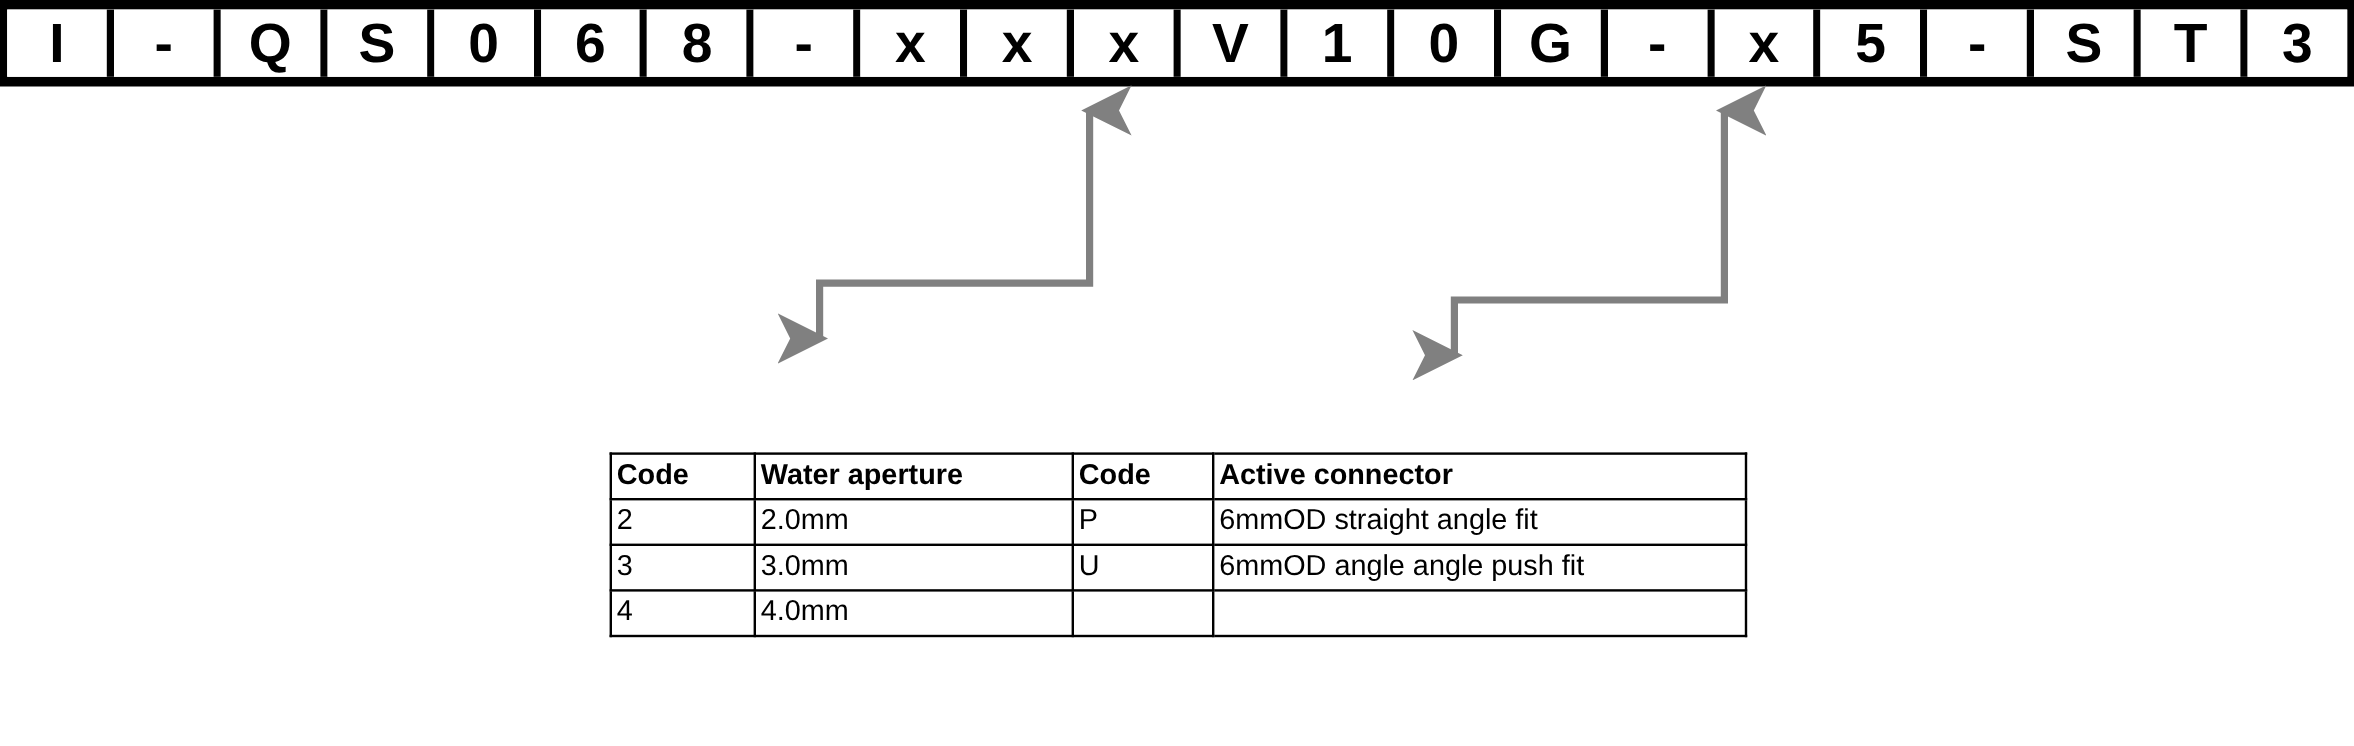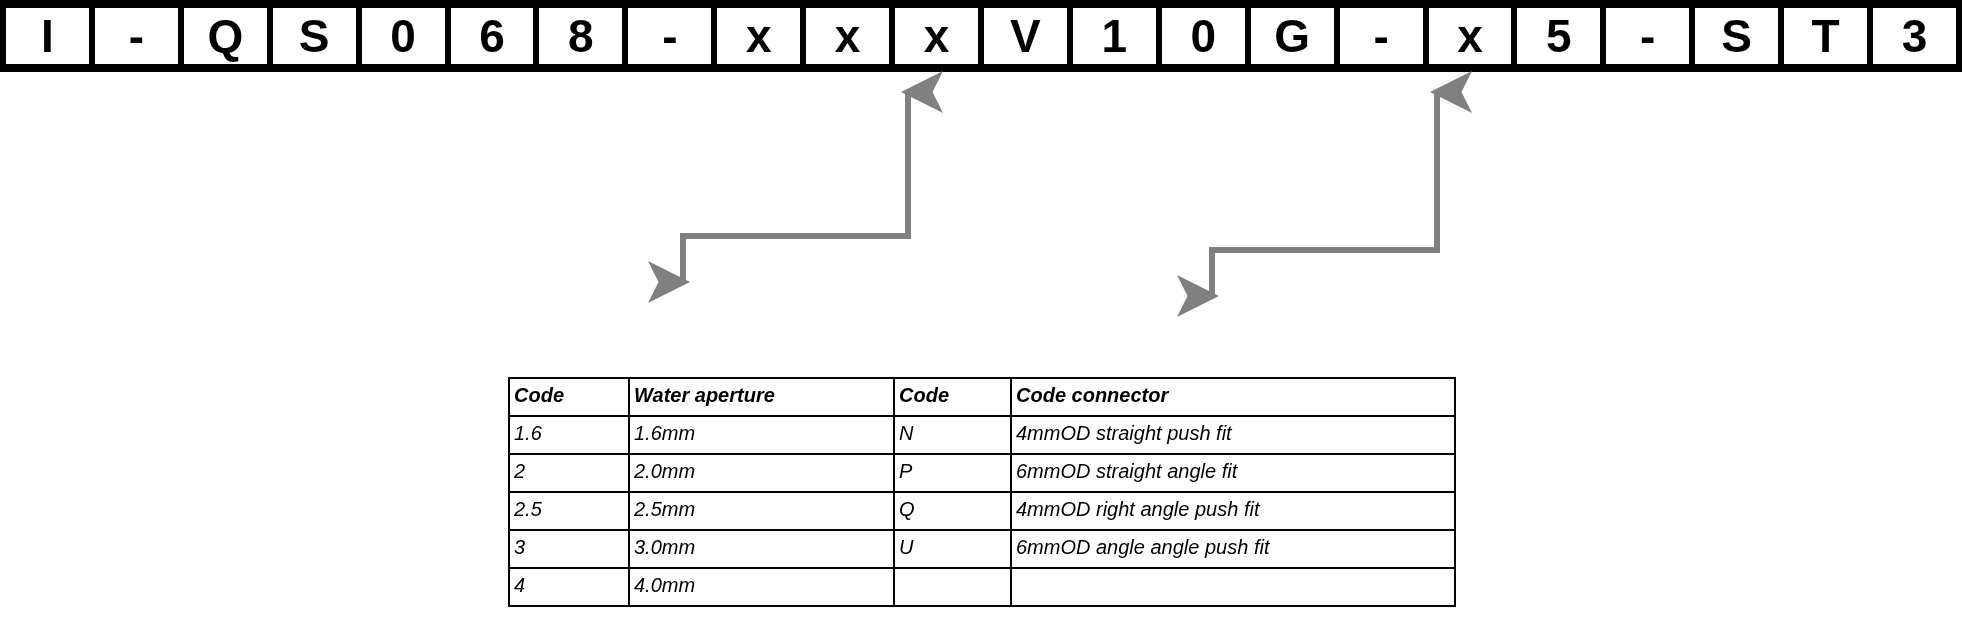--- a/index.html
+++ b/index.html
@@ -70,30 +70,29 @@
     left: 508px;
     top: 377px;
     width: 946px;
     border-collapse: collapse;
     background: #ffffff;
     table-layout: fixed;
   }
   .ref-table td, .ref-table th {
     border: 2px solid #000000;
     font-family: "Liberation Sans", sans-serif;
-    font-size: 20px;
+    font-size: 24px;
     line-height: 1.08;
     color: #000000;
     padding: 1px 4px 3px 4px;
     text-align: left;
     vertical-align: middle;
     height: 32px;
     white-space: nowrap;
     overflow: hidden;
-    font-style: italic;
   }
   .ref-table th {
     font-weight: bold;
   }
   .col-code1  { width: 120px; }
   .col-desc1  { width: 265px; }
   .col-code2  { width: 117px; }
   .col-desc2  { width: 444px; }
 </style>
 </head>
@@ -150,41 +149,29 @@
       <col class="col-code1">
         <col class="col-desc1">
       <col class="col-code2">
         <col class="col-desc2">
     </colgroup>
     <thead>
       <tr>
         <th>Code</th>
         <th>Water aperture</th>
         <th>Code</th>
-        <th>Code connector</th>
+        <th>Active connector</th>
       </tr>
     </thead>
     <tbody>
-        <tr>
-          <td>1.6</td>
-          <td>1.6mm</td>
-          <td>N</td>
-          <td>4mmOD straight push fit</td>
-        </tr>
         <tr>
           <td>2</td>
           <td>2.0mm</td>
           <td>P</td>
           <td>6mmOD straight angle fit</td>
-        </tr>
-        <tr>
-          <td>2.5</td>
-          <td>2.5mm</td>
-          <td>Q</td>
-          <td>4mmOD right angle push fit</td>
         </tr>
         <tr>
           <td>3</td>
           <td>3.0mm</td>
           <td>U</td>
           <td>6mmOD angle angle push fit</td>
         </tr>
         <tr>
           <td>4</td>
           <td>4.0mm</td>

